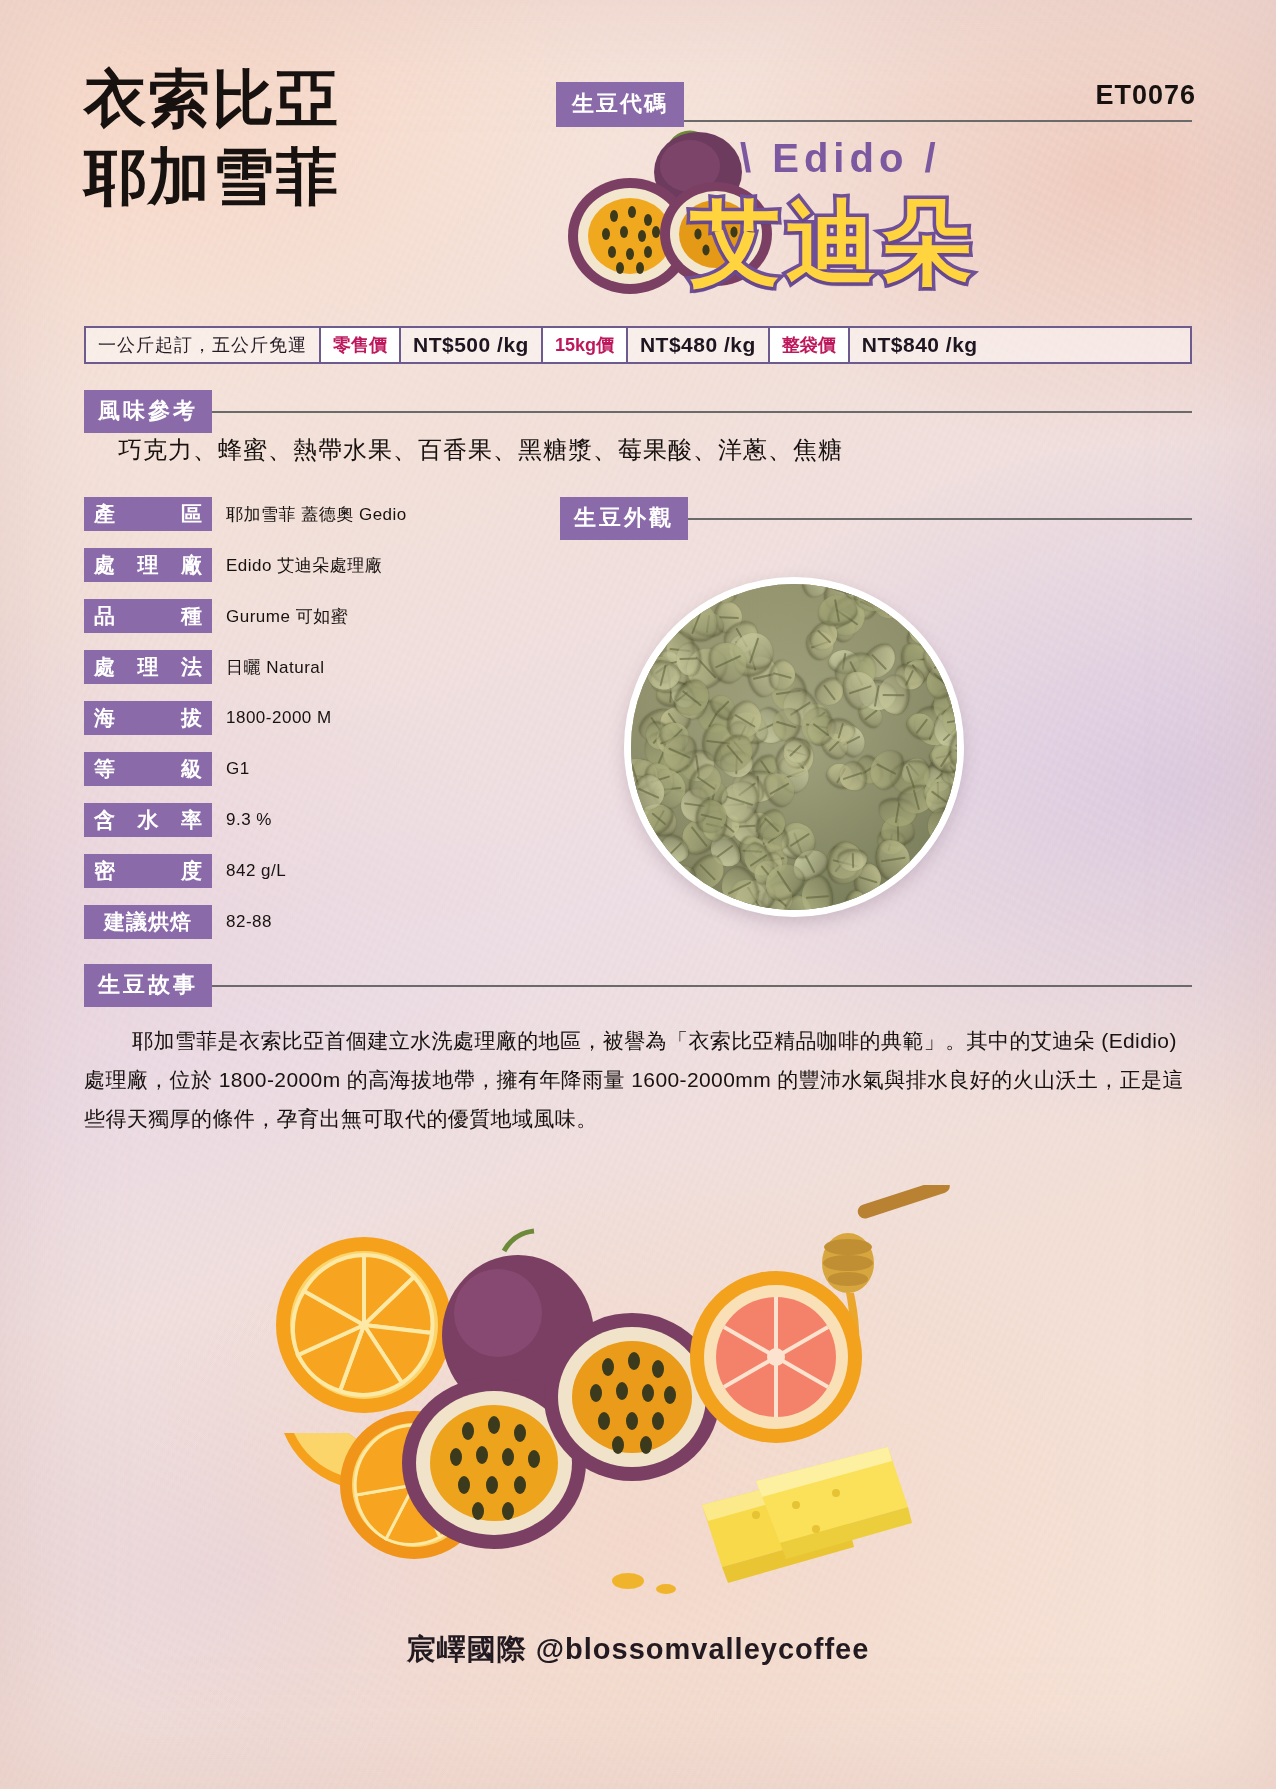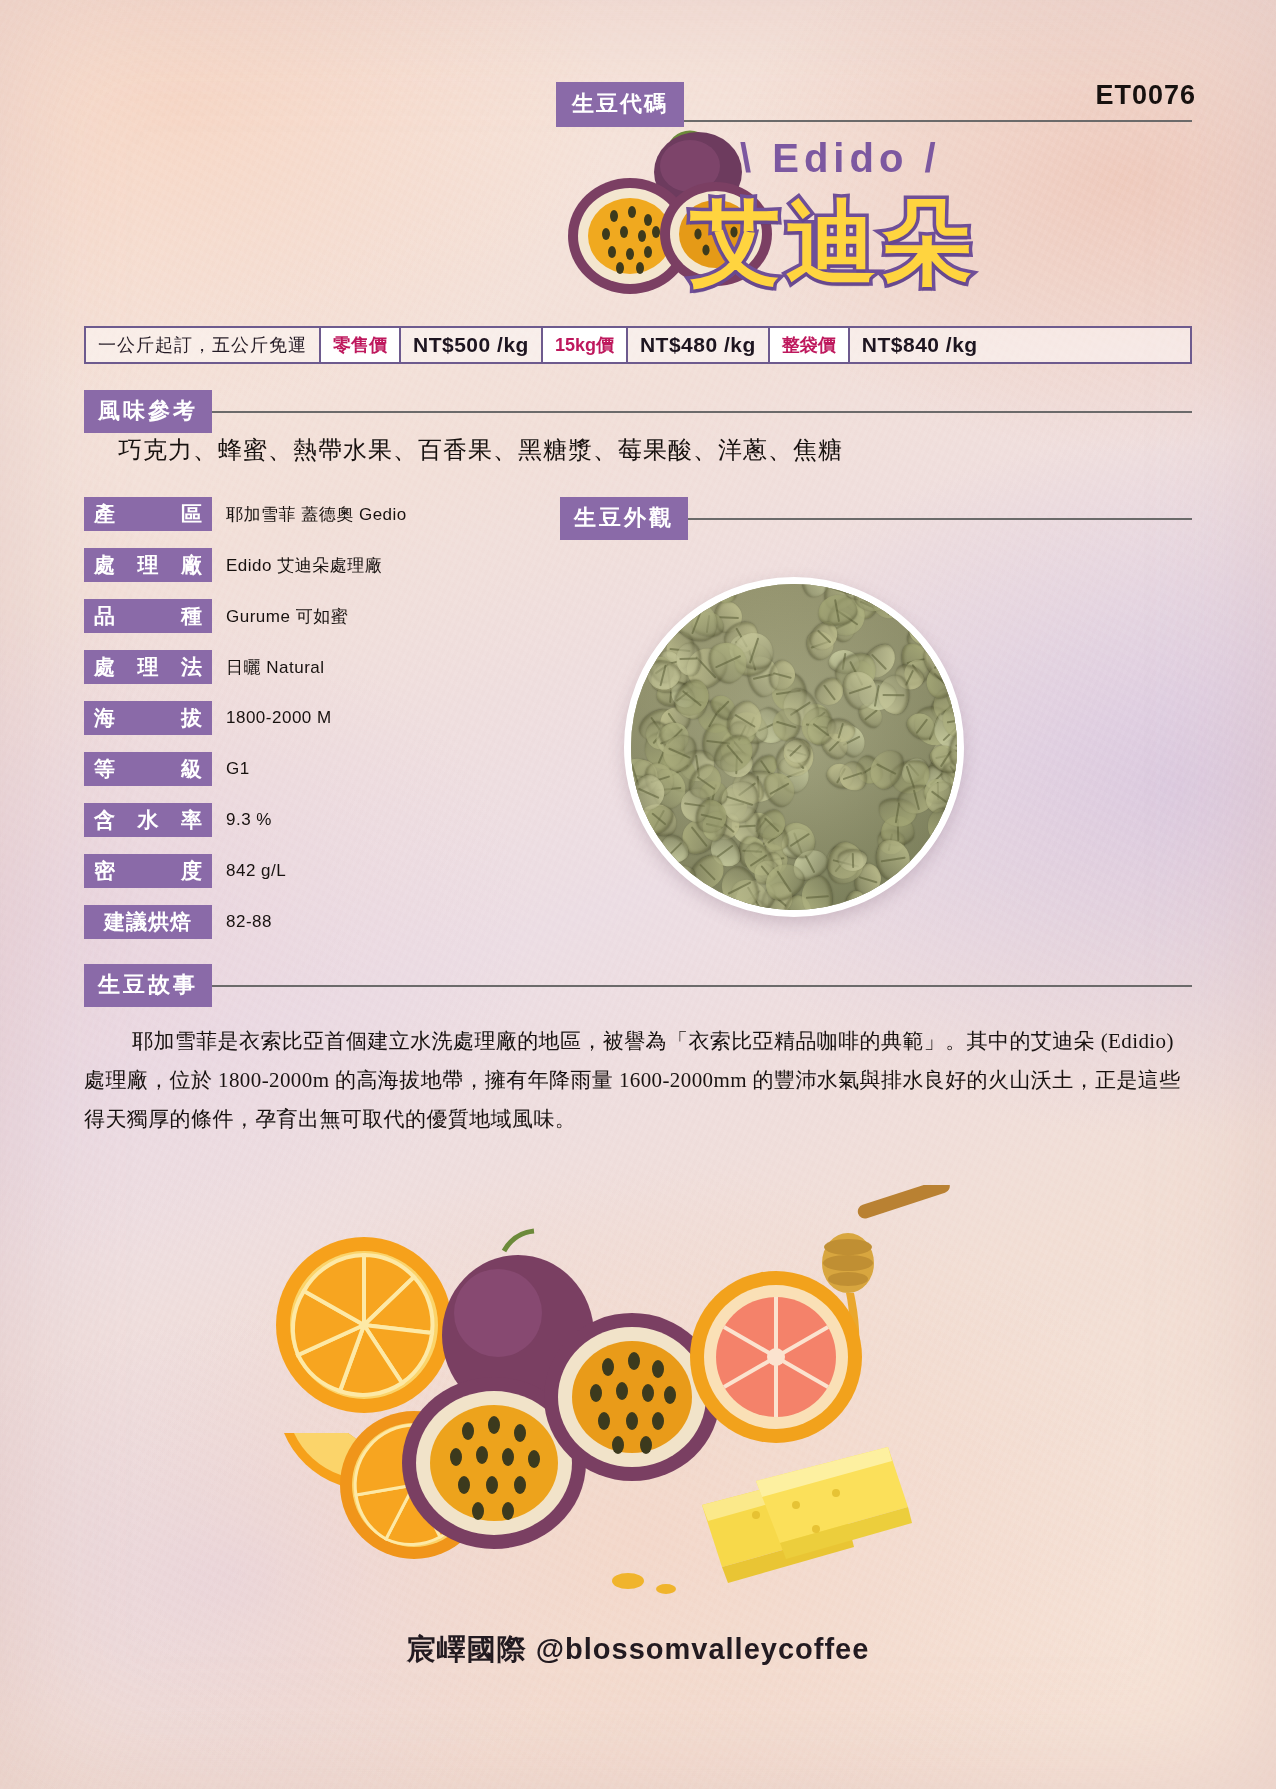--- a/index.html
+++ b/index.html
@@ -278,21 +278,20 @@
   
   .story {
     position: absolute;
     left: 84px;
     top: 1022px;
     width: 1108px;
     font-size: 21px;
     line-height: 1.85;
     color: #17110f;
     letter-spacing: 0.4px;
-    font-family: Liberation Serif, serif;
   }
   .story p { margin: 0 0 2px 0; text-indent: 48px; }
 
   
   .fruits {
     position: absolute;
     left: 236px;
     top: 1185px;
     width: 820px;
     height: 420px;
@@ -312,20 +311,24 @@
 </style>
 </head>
 <body>
 
 <div class="page">
 
   <div class="bg"></div>
   <div class="bg-grain"></div>
   <div class="bg-edge"></div>
 
+  <div class="title">
+    <div>衣索比亞</div>
+    <div>耶加雪菲</div>
+  </div>
 
   <div class="code-rule"></div>
   <div class="code-label">生豆代碼</div>
   <div class="code-value">ET0076</div>
 
   <svg class="pf-top" viewBox="0 0 260 190">
     <path d="M122 18 C126 6 140 2 150 6" stroke="#6c8a3a" stroke-width="4" fill="none"></path>
     <ellipse cx="150" cy="44" rx="44" ry="40" fill="#6d3b5e"></ellipse>
     <ellipse cx="142" cy="38" rx="30" ry="26" fill="#8a4c74" opacity="0.55"></ellipse>
     <ellipse cx="82" cy="108" rx="62" ry="58" fill="#7b3f63"></ellipse>

